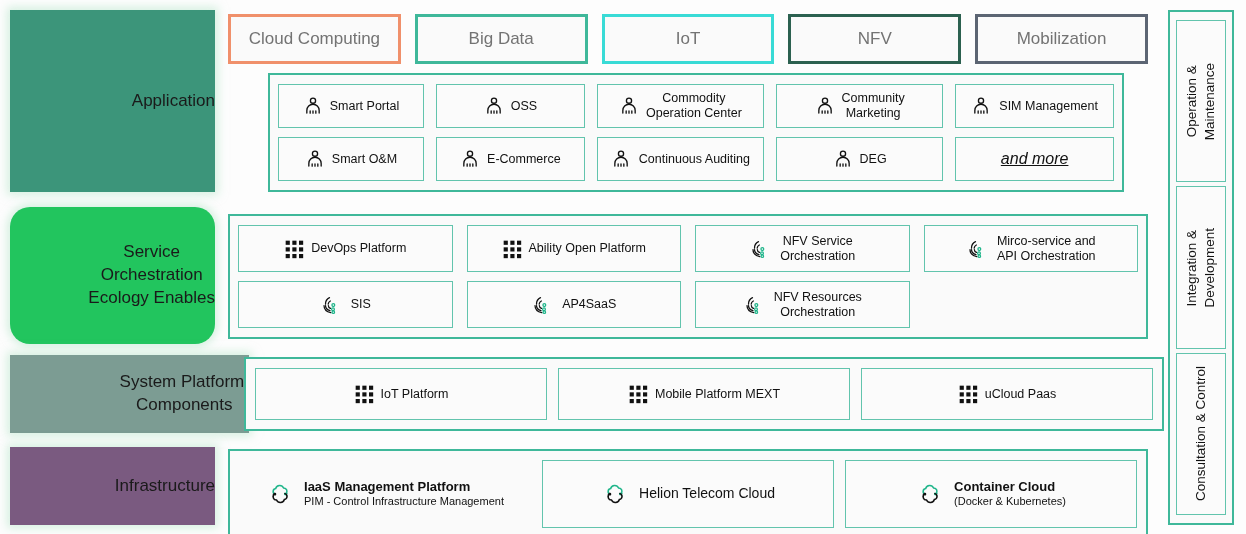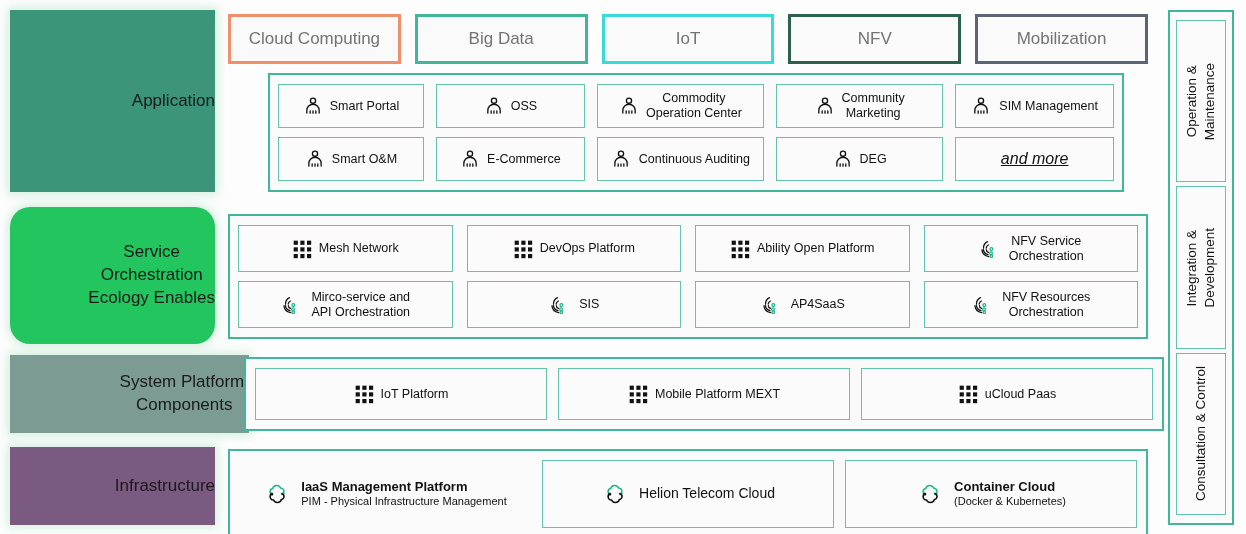--- a/index.html
+++ b/index.html
@@ -250,222 +250,206 @@
               <rect x="10" y="2" width="5" height="5" fill="#111"></rect>
               <rect x="18" y="2" width="5" height="5" fill="#111"></rect>
               <rect x="2" y="10" width="5" height="5" fill="#111"></rect>
               <rect x="10" y="10" width="5" height="5" fill="#111"></rect>
               <rect x="18" y="10" width="5" height="5" fill="#111"></rect>
               <rect x="2" y="18" width="5" height="5" fill="#111"></rect>
               <rect x="10" y="18" width="5" height="5" fill="#111"></rect>
               <rect x="18" y="18" width="5" height="5" fill="#111"></rect>
             </svg>
           </span>
-          <span class="lbl">Mesh Network</span>
+          <span class="lbl">DevOps Platform</span>
         </div>
         <div class="tile">
           <span class="ic">
             <svg width="20" height="20" viewBox="0 0 24 24">
               <rect x="2" y="2" width="5" height="5" fill="#111"></rect>
               <rect x="10" y="2" width="5" height="5" fill="#111"></rect>
               <rect x="18" y="2" width="5" height="5" fill="#111"></rect>
               <rect x="2" y="10" width="5" height="5" fill="#111"></rect>
               <rect x="10" y="10" width="5" height="5" fill="#111"></rect>
               <rect x="18" y="10" width="5" height="5" fill="#111"></rect>
               <rect x="2" y="18" width="5" height="5" fill="#111"></rect>
               <rect x="10" y="18" width="5" height="5" fill="#111"></rect>
               <rect x="18" y="18" width="5" height="5" fill="#111"></rect>
             </svg>
           </span>
-          <span class="lbl">DevOps Platform</span>
-        </div>
+          <span class="lbl">Ability Open Platform</span>
+        </div>
+        <div class="tile">
+          <span class="ic">
+            <svg width="24" height="20" viewBox="0 0 28 24" fill="none">
+              <g stroke="#111" stroke-width="1.5" stroke-linecap="round">
+                <path d="M11 3.2A8.6 8.6 0 0 0 6.2 11"></path>
+                <path d="M12 7.2A5 5 0 0 0 9.4 11"></path>
+                <path d="M6.2 12.6c0 3.2 2.2 5.3 5.4 6.2"></path>
+                <path d="M4.4 12.6c0 4.6 3.4 7.6 8.2 8.6"></path>
+                <path d="M9.6 12.6c0 1.7 1 2.9 2.6 3.5"></path>
+              </g>
+              <g fill="none" stroke="#1fb58a" stroke-width="1.5">
+                <circle cx="15.6" cy="12.1" r="1.7"></circle>
+                <circle cx="15.2" cy="17.1" r="1.7"></circle>
+                <circle cx="15.6" cy="20.6" r="1.5"></circle>
+              </g>
+            </svg>
+          </span>
+          <span class="lbl">NFV Service
+Orchestration</span>
+        </div>
+        <div class="tile">
+          <span class="ic">
+            <svg width="24" height="20" viewBox="0 0 28 24" fill="none">
+              <g stroke="#111" stroke-width="1.5" stroke-linecap="round">
+                <path d="M11 3.2A8.6 8.6 0 0 0 6.2 11"></path>
+                <path d="M12 7.2A5 5 0 0 0 9.4 11"></path>
+                <path d="M6.2 12.6c0 3.2 2.2 5.3 5.4 6.2"></path>
+                <path d="M4.4 12.6c0 4.6 3.4 7.6 8.2 8.6"></path>
+                <path d="M9.6 12.6c0 1.7 1 2.9 2.6 3.5"></path>
+              </g>
+              <g fill="none" stroke="#1fb58a" stroke-width="1.5">
+                <circle cx="15.6" cy="12.1" r="1.7"></circle>
+                <circle cx="15.2" cy="17.1" r="1.7"></circle>
+                <circle cx="15.6" cy="20.6" r="1.5"></circle>
+              </g>
+            </svg>
+          </span>
+          <span class="lbl">Mirco-service and
+API Orchestration</span>
+        </div>
+        <div class="tile">
+          <span class="ic">
+            <svg width="24" height="20" viewBox="0 0 28 24" fill="none">
+              <g stroke="#111" stroke-width="1.5" stroke-linecap="round">
+                <path d="M11 3.2A8.6 8.6 0 0 0 6.2 11"></path>
+                <path d="M12 7.2A5 5 0 0 0 9.4 11"></path>
+                <path d="M6.2 12.6c0 3.2 2.2 5.3 5.4 6.2"></path>
+                <path d="M4.4 12.6c0 4.6 3.4 7.6 8.2 8.6"></path>
+                <path d="M9.6 12.6c0 1.7 1 2.9 2.6 3.5"></path>
+              </g>
+              <g fill="none" stroke="#1fb58a" stroke-width="1.5">
+                <circle cx="15.6" cy="12.1" r="1.7"></circle>
+                <circle cx="15.2" cy="17.1" r="1.7"></circle>
+                <circle cx="15.6" cy="20.6" r="1.5"></circle>
+              </g>
+            </svg>
+          </span>
+          <span class="lbl">SIS</span>
+        </div>
+        <div class="tile">
+          <span class="ic">
+            <svg width="24" height="20" viewBox="0 0 28 24" fill="none">
+              <g stroke="#111" stroke-width="1.5" stroke-linecap="round">
+                <path d="M11 3.2A8.6 8.6 0 0 0 6.2 11"></path>
+                <path d="M12 7.2A5 5 0 0 0 9.4 11"></path>
+                <path d="M6.2 12.6c0 3.2 2.2 5.3 5.4 6.2"></path>
+                <path d="M4.4 12.6c0 4.6 3.4 7.6 8.2 8.6"></path>
+                <path d="M9.6 12.6c0 1.7 1 2.9 2.6 3.5"></path>
+              </g>
+              <g fill="none" stroke="#1fb58a" stroke-width="1.5">
+                <circle cx="15.6" cy="12.1" r="1.7"></circle>
+                <circle cx="15.2" cy="17.1" r="1.7"></circle>
+                <circle cx="15.6" cy="20.6" r="1.5"></circle>
+              </g>
+            </svg>
+          </span>
+          <span class="lbl">AP4SaaS</span>
+        </div>
+        <div class="tile">
+          <span class="ic">
+            <svg width="24" height="20" viewBox="0 0 28 24" fill="none">
+              <g stroke="#111" stroke-width="1.5" stroke-linecap="round">
+                <path d="M11 3.2A8.6 8.6 0 0 0 6.2 11"></path>
+                <path d="M12 7.2A5 5 0 0 0 9.4 11"></path>
+                <path d="M6.2 12.6c0 3.2 2.2 5.3 5.4 6.2"></path>
+                <path d="M4.4 12.6c0 4.6 3.4 7.6 8.2 8.6"></path>
+                <path d="M9.6 12.6c0 1.7 1 2.9 2.6 3.5"></path>
+              </g>
+              <g fill="none" stroke="#1fb58a" stroke-width="1.5">
+                <circle cx="15.6" cy="12.1" r="1.7"></circle>
+                <circle cx="15.2" cy="17.1" r="1.7"></circle>
+                <circle cx="15.6" cy="20.6" r="1.5"></circle>
+              </g>
+            </svg>
+          </span>
+          <span class="lbl">NFV Resources
+Orchestration</span>
+        </div>
+      </div>
+  </div>
+
+  <div class="band sys-band">
+    <div class="sys-grid" id="sys-grid">
         <div class="tile">
           <span class="ic">
             <svg width="20" height="20" viewBox="0 0 24 24">
               <rect x="2" y="2" width="5" height="5" fill="#111"></rect>
               <rect x="10" y="2" width="5" height="5" fill="#111"></rect>
               <rect x="18" y="2" width="5" height="5" fill="#111"></rect>
               <rect x="2" y="10" width="5" height="5" fill="#111"></rect>
               <rect x="10" y="10" width="5" height="5" fill="#111"></rect>
               <rect x="18" y="10" width="5" height="5" fill="#111"></rect>
               <rect x="2" y="18" width="5" height="5" fill="#111"></rect>
               <rect x="10" y="18" width="5" height="5" fill="#111"></rect>
               <rect x="18" y="18" width="5" height="5" fill="#111"></rect>
             </svg>
           </span>
-          <span class="lbl">Ability Open Platform</span>
-        </div>
-        <div class="tile">
-          <span class="ic">
-            <svg width="24" height="20" viewBox="0 0 28 24" fill="none">
-              <g stroke="#111" stroke-width="1.5" stroke-linecap="round">
-                <path d="M11 3.2A8.6 8.6 0 0 0 6.2 11"></path>
-                <path d="M12 7.2A5 5 0 0 0 9.4 11"></path>
-                <path d="M6.2 12.6c0 3.2 2.2 5.3 5.4 6.2"></path>
-                <path d="M4.4 12.6c0 4.6 3.4 7.6 8.2 8.6"></path>
-                <path d="M9.6 12.6c0 1.7 1 2.9 2.6 3.5"></path>
-              </g>
-              <g fill="none" stroke="#1fb58a" stroke-width="1.5">
-                <circle cx="15.6" cy="12.1" r="1.7"></circle>
-                <circle cx="15.2" cy="17.1" r="1.7"></circle>
-                <circle cx="15.6" cy="20.6" r="1.5"></circle>
-              </g>
-            </svg>
-          </span>
-          <span class="lbl">NFV Service
-Orchestration</span>
-        </div>
-        <div class="tile">
-          <span class="ic">
-            <svg width="24" height="20" viewBox="0 0 28 24" fill="none">
-              <g stroke="#111" stroke-width="1.5" stroke-linecap="round">
-                <path d="M11 3.2A8.6 8.6 0 0 0 6.2 11"></path>
-                <path d="M12 7.2A5 5 0 0 0 9.4 11"></path>
-                <path d="M6.2 12.6c0 3.2 2.2 5.3 5.4 6.2"></path>
-                <path d="M4.4 12.6c0 4.6 3.4 7.6 8.2 8.6"></path>
-                <path d="M9.6 12.6c0 1.7 1 2.9 2.6 3.5"></path>
-              </g>
-              <g fill="none" stroke="#1fb58a" stroke-width="1.5">
-                <circle cx="15.6" cy="12.1" r="1.7"></circle>
-                <circle cx="15.2" cy="17.1" r="1.7"></circle>
-                <circle cx="15.6" cy="20.6" r="1.5"></circle>
-              </g>
-            </svg>
-          </span>
-          <span class="lbl">Mirco-service and
-API Orchestration</span>
-        </div>
-        <div class="tile">
-          <span class="ic">
-            <svg width="24" height="20" viewBox="0 0 28 24" fill="none">
-              <g stroke="#111" stroke-width="1.5" stroke-linecap="round">
-                <path d="M11 3.2A8.6 8.6 0 0 0 6.2 11"></path>
-                <path d="M12 7.2A5 5 0 0 0 9.4 11"></path>
-                <path d="M6.2 12.6c0 3.2 2.2 5.3 5.4 6.2"></path>
-                <path d="M4.4 12.6c0 4.6 3.4 7.6 8.2 8.6"></path>
-                <path d="M9.6 12.6c0 1.7 1 2.9 2.6 3.5"></path>
-              </g>
-              <g fill="none" stroke="#1fb58a" stroke-width="1.5">
-                <circle cx="15.6" cy="12.1" r="1.7"></circle>
-                <circle cx="15.2" cy="17.1" r="1.7"></circle>
-                <circle cx="15.6" cy="20.6" r="1.5"></circle>
-              </g>
-            </svg>
-          </span>
-          <span class="lbl">SIS</span>
-        </div>
-        <div class="tile">
-          <span class="ic">
-            <svg width="24" height="20" viewBox="0 0 28 24" fill="none">
-              <g stroke="#111" stroke-width="1.5" stroke-linecap="round">
-                <path d="M11 3.2A8.6 8.6 0 0 0 6.2 11"></path>
-                <path d="M12 7.2A5 5 0 0 0 9.4 11"></path>
-                <path d="M6.2 12.6c0 3.2 2.2 5.3 5.4 6.2"></path>
-                <path d="M4.4 12.6c0 4.6 3.4 7.6 8.2 8.6"></path>
-                <path d="M9.6 12.6c0 1.7 1 2.9 2.6 3.5"></path>
-              </g>
-              <g fill="none" stroke="#1fb58a" stroke-width="1.5">
-                <circle cx="15.6" cy="12.1" r="1.7"></circle>
-                <circle cx="15.2" cy="17.1" r="1.7"></circle>
-                <circle cx="15.6" cy="20.6" r="1.5"></circle>
-              </g>
-            </svg>
-          </span>
-          <span class="lbl">AP4SaaS</span>
-        </div>
-        <div class="tile">
-          <span class="ic">
-            <svg width="24" height="20" viewBox="0 0 28 24" fill="none">
-              <g stroke="#111" stroke-width="1.5" stroke-linecap="round">
-                <path d="M11 3.2A8.6 8.6 0 0 0 6.2 11"></path>
-                <path d="M12 7.2A5 5 0 0 0 9.4 11"></path>
-                <path d="M6.2 12.6c0 3.2 2.2 5.3 5.4 6.2"></path>
-                <path d="M4.4 12.6c0 4.6 3.4 7.6 8.2 8.6"></path>
-                <path d="M9.6 12.6c0 1.7 1 2.9 2.6 3.5"></path>
-              </g>
-              <g fill="none" stroke="#1fb58a" stroke-width="1.5">
-                <circle cx="15.6" cy="12.1" r="1.7"></circle>
-                <circle cx="15.2" cy="17.1" r="1.7"></circle>
-                <circle cx="15.6" cy="20.6" r="1.5"></circle>
-              </g>
-            </svg>
-          </span>
-          <span class="lbl">NFV Resources
-Orchestration</span>
-        </div>
-      </div>
-  </div>
-
-  <div class="band sys-band">
-    <div class="sys-grid" id="sys-grid">
+          <span class="lbl">IoT Platform</span>
+        </div>
         <div class="tile">
           <span class="ic">
             <svg width="20" height="20" viewBox="0 0 24 24">
               <rect x="2" y="2" width="5" height="5" fill="#111"></rect>
               <rect x="10" y="2" width="5" height="5" fill="#111"></rect>
               <rect x="18" y="2" width="5" height="5" fill="#111"></rect>
               <rect x="2" y="10" width="5" height="5" fill="#111"></rect>
               <rect x="10" y="10" width="5" height="5" fill="#111"></rect>
               <rect x="18" y="10" width="5" height="5" fill="#111"></rect>
               <rect x="2" y="18" width="5" height="5" fill="#111"></rect>
               <rect x="10" y="18" width="5" height="5" fill="#111"></rect>
               <rect x="18" y="18" width="5" height="5" fill="#111"></rect>
             </svg>
           </span>
-          <span class="lbl">IoT Platform</span>
+          <span class="lbl">Mobile Platform MEXT</span>
         </div>
         <div class="tile">
           <span class="ic">
             <svg width="20" height="20" viewBox="0 0 24 24">
               <rect x="2" y="2" width="5" height="5" fill="#111"></rect>
               <rect x="10" y="2" width="5" height="5" fill="#111"></rect>
               <rect x="18" y="2" width="5" height="5" fill="#111"></rect>
               <rect x="2" y="10" width="5" height="5" fill="#111"></rect>
               <rect x="10" y="10" width="5" height="5" fill="#111"></rect>
               <rect x="18" y="10" width="5" height="5" fill="#111"></rect>
               <rect x="2" y="18" width="5" height="5" fill="#111"></rect>
               <rect x="10" y="18" width="5" height="5" fill="#111"></rect>
               <rect x="18" y="18" width="5" height="5" fill="#111"></rect>
             </svg>
           </span>
-          <span class="lbl">Mobile Platform MEXT</span>
-        </div>
-        <div class="tile">
-          <span class="ic">
-            <svg width="20" height="20" viewBox="0 0 24 24">
-              <rect x="2" y="2" width="5" height="5" fill="#111"></rect>
-              <rect x="10" y="2" width="5" height="5" fill="#111"></rect>
-              <rect x="18" y="2" width="5" height="5" fill="#111"></rect>
-              <rect x="2" y="10" width="5" height="5" fill="#111"></rect>
-              <rect x="10" y="10" width="5" height="5" fill="#111"></rect>
-              <rect x="18" y="10" width="5" height="5" fill="#111"></rect>
-              <rect x="2" y="18" width="5" height="5" fill="#111"></rect>
-              <rect x="10" y="18" width="5" height="5" fill="#111"></rect>
-              <rect x="18" y="18" width="5" height="5" fill="#111"></rect>
-            </svg>
-          </span>
           <span class="lbl">uCloud Paas</span>
         </div>
       </div>
   </div>
 
   <div class="band inf-band">
     <div class="inf-grid" id="inf-grid">
         <div class="tile noborder" style="gap: 10px;">
           <span class="ic">
             <svg width="28" height="22" viewBox="0 0 30 24" fill="none" stroke-width="1.7" stroke-linecap="round">
               <path d="M9.8 12.4a3.3 3.3 0 0 1 .5-6.4 4.6 4.6 0 0 1 8.6-.6 3.5 3.5 0 0 1 2.4 6.2l-1.1.8" stroke="#1fb58a"></path>
               <path d="M20.2 11.6l1.1 1 1.2-1.3" stroke="#1fb58a"></path>
               <path d="M20.4 11.6a3.3 3.3 0 0 1-.6 6.4 4.6 4.6 0 0 1-8.6.6 3.5 3.5 0 0 1-2.4-6.2l1.2-.8" stroke="#111"></path>
               <path d="M10.1 12.6l-1.2-1-1.1 1.3" stroke="#111"></path>
             </svg>
           </span>
           <div class="stack">
             <span class="t1" style="font-size: 13px;">IaaS Management Platform</span>
-            <span class="t2">PIM - Physical Infrastructure Management</span>
+            <span class="t2">PIM - Control Infrastructure Management</span>
           </div>
         </div>
         <div class="tile" style="gap: 10px;">
           <span class="ic">
             <svg width="28" height="22" viewBox="0 0 30 24" fill="none" stroke-width="1.7" stroke-linecap="round">
               <path d="M9.8 12.4a3.3 3.3 0 0 1 .5-6.4 4.6 4.6 0 0 1 8.6-.6 3.5 3.5 0 0 1 2.4 6.2l-1.1.8" stroke="#1fb58a"></path>
               <path d="M20.2 11.6l1.1 1 1.2-1.3" stroke="#1fb58a"></path>
               <path d="M20.4 11.6a3.3 3.3 0 0 1-.6 6.4 4.6 4.6 0 0 1-8.6.6 3.5 3.5 0 0 1-2.4-6.2l1.2-.8" stroke="#111"></path>
               <path d="M10.1 12.6l-1.2-1-1.1 1.3" stroke="#111"></path>
             </svg>

